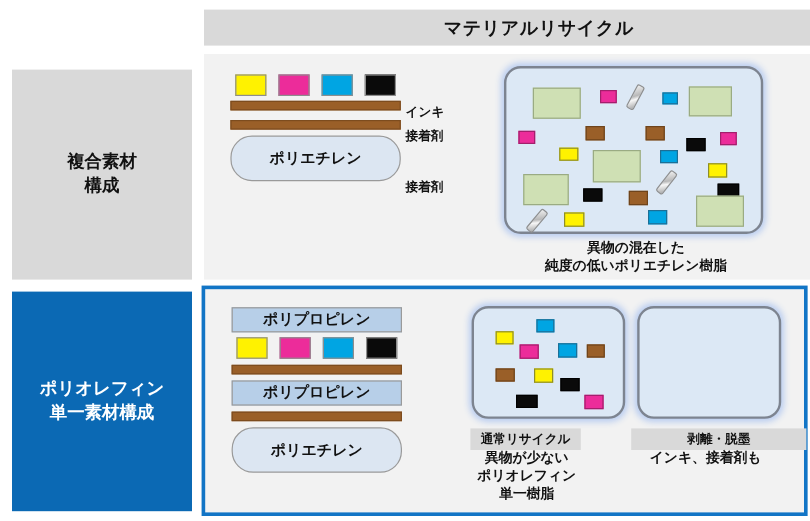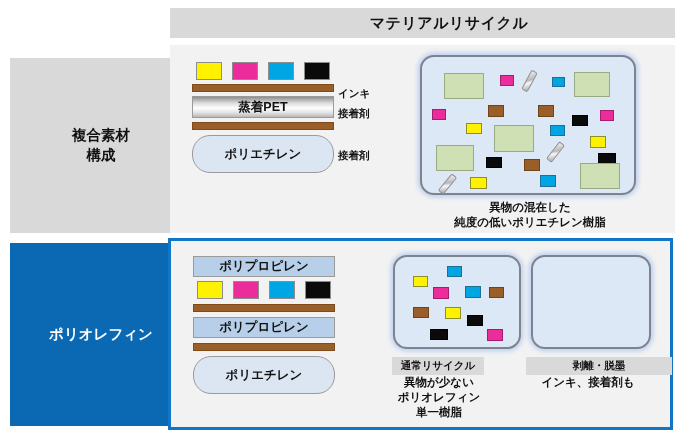--- a/index.html
+++ b/index.html
@@ -14,21 +14,21 @@
   #header-bar{
     left:170px;top:8px;width:558px;height:30px;
     background:#d9d9d9;
     display:flex;align-items:center;justify-content:center;
   }
   #header-bar .htxt{font-size:15px;font-weight:700;letter-spacing:.5px;color:#111;}
 
   
   .cat{
     display:flex;align-items:center;justify-content:center;text-align:center;
-    font-size:14.5px;font-weight:700;line-height:1.35;padding-left:16px;
+    font-size:14.5px;font-weight:700;line-height:1.35;
   }
   #cat-composite{
     left:10px;top:58px;width:150px;height:175px;
     background:#d9d9d9;color:#111;
   }
   #cat-polyolefin{
     left:10px;top:243px;width:150px;height:183px;
     background:#0b69b4;color:#ffffff;
   }
 
@@ -117,23 +117,20 @@
     <div class="gap4"></div>
     <div class="inkrow">
       <i style="background:#fff200"></i>
       <i style="background:#ec2c9a"></i>
       <i style="background:#00a5e3"></i>
       <i style="background:#0a0a0a"></i>
     </div>
     <div class="gap4"></div>
     <div class="glue"></div>
     <div class="gap4"></div>
-    <div class="layer pet">
-      <span>蒸着PET</span>
-    </div>
     <div class="gap4"></div>
     <div class="glue"></div>
     <div class="gap5"></div>
     <div class="layer pe">
       <span>ポリエチレン</span>
     </div>
   </div>
 
   <div class="sidelabel" style="left:168px;top:42px;">インキ</div>
   <div class="sidelabel" style="left:168px;top:62px;">接着剤</div>
@@ -167,20 +164,21 @@
 
   <div class="caption" style="left:245px;top:155px;width:230px;">
     <span>異物の混在した</span><br>
     <span>純度の低いポリエチレン樹脂</span>
   </div>
 </div>
 
 <div class="abs cat" id="cat-polyolefin">
   <span>
     <span>ポリオレフィン</span><br>
+    <span>単一素材構成</span>
   </span>
 </div>
 
 <div class="abs" id="row-polyolefin">
 
   <div class="stack" style="left:22px;top:15px;width:142px;">
     <div class="layer pp">
       <span>ポリプロピレン</span>
     </div>
     <div class="gap4"></div>

